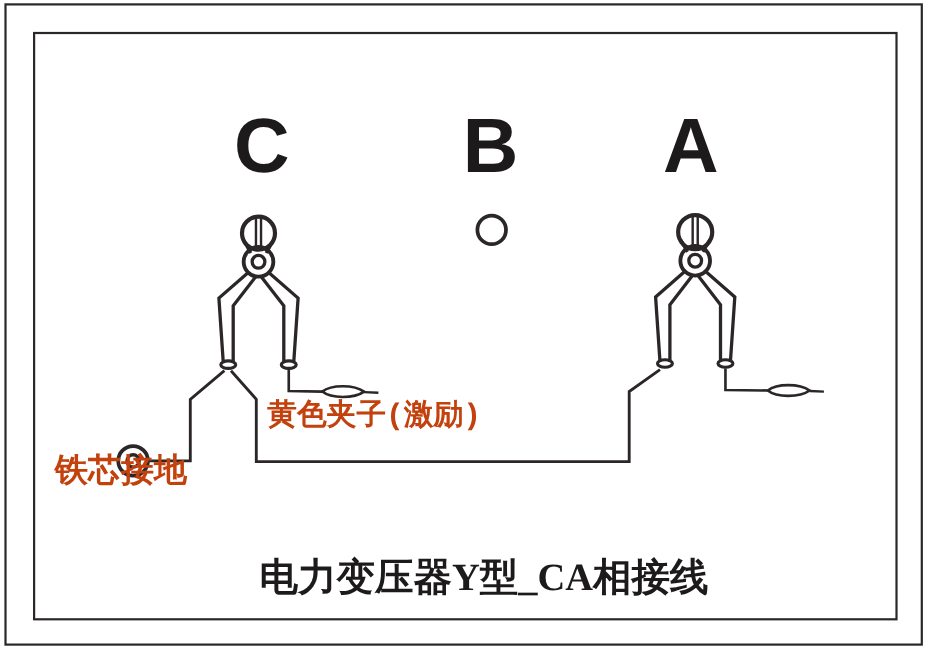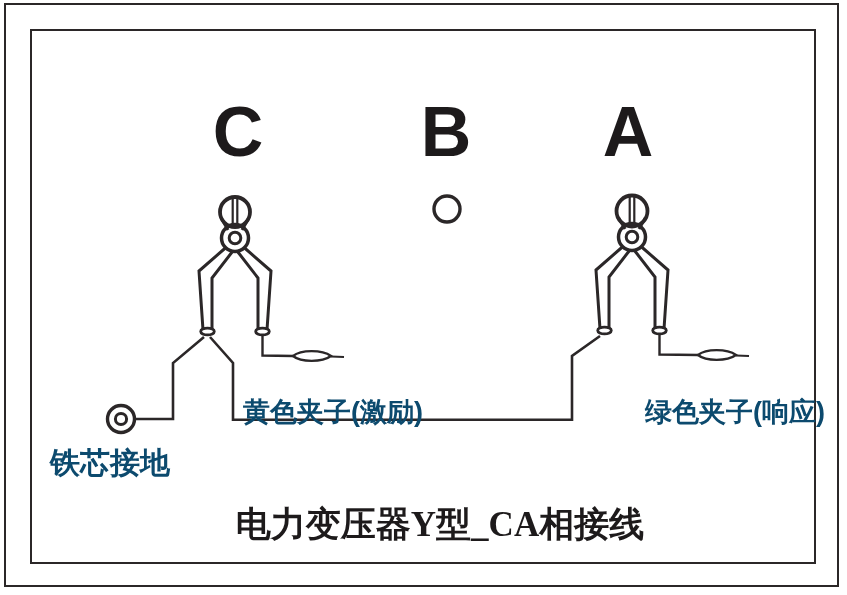--- a/index.html
+++ b/index.html
@@ -16,23 +16,22 @@
     border:2.5px solid #2b2728; box-sizing:border-box;
   }
   svg.layer { position:absolute; left:0; top:0; }
   svg .stroke { stroke:#2b2728; fill:none; }
   .phase-label {
     position:absolute; transform:translateX(-50%);
     font-size:70px; line-height:70px; font-weight:700; color:#1d1a1b;
     font-family:"Liberation Sans", sans-serif; white-space:nowrap;
   }
   .cjk-label {
-    position:absolute; font-weight:700; color:#0c4a6e; white-space:nowrap;
-    font-family:Liberation Sans, sans-serif;
-    margin-top:33px;
+    position:absolute; font-weight:700; color:#c2410c; white-space:nowrap;
+    font-family:Liberation Mono, monospace;
   }
   .clamp-label { font-size:27px; line-height:30px; }
   .ground-label { font-size:30px; line-height:32px; }
   .title-label {
     position:absolute; left:140px; top:503px; width:600px; text-align:center;
     font-size:35px; line-height:44px; font-weight:700; color:#1d1a1b;
     font-family:"Liberation Serif", "DejaVu Sans", serif; white-space:nowrap;
   }
 </style>
 </head>
@@ -94,17 +93,16 @@
       <line class="stroke" stroke-width="3" x1="13.5" y1="-19.5" x2="7" y2="-8"></line>
       <circle class="stroke" stroke-width="3.8" fill="#ffffff" cx="0" cy="-26" r="15.5"></circle>
       <line class="stroke" stroke-width="2.2" x1="-2.3" y1="-41" x2="-2.3" y2="-13"></line>
       <line class="stroke" stroke-width="2.2" x1="2.3" y1="-41" x2="2.3" y2="-13"></line>
       <circle class="stroke" stroke-width="3.5" cx="0" cy="0" r="13.5" fill="#1ba24b"></circle>
       <circle class="stroke" stroke-width="3" fill="#ffffff" cx="0" cy="0" r="5.8"></circle>
     </g>
   </svg>
 
   <div class="cjk-label clamp-label" style="left:243px; top:364px;">黄色夹子(激励)</div>
-  <div class="cjk-label clamp-label" style="left:645px; top:364px;">绿色夹子(响应)</div>
   <div class="cjk-label ground-label" style="left:50px; top:414px;">铁芯接地</div>
   <div class="title-label">电力变压器Y型_CA相接线</div>
 
 </div>
 
 </body></html>

